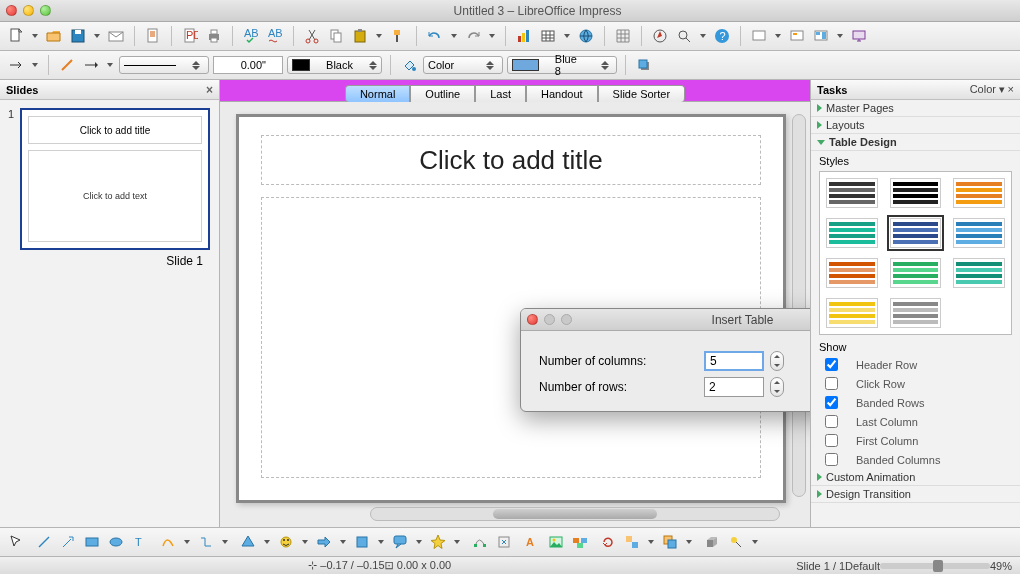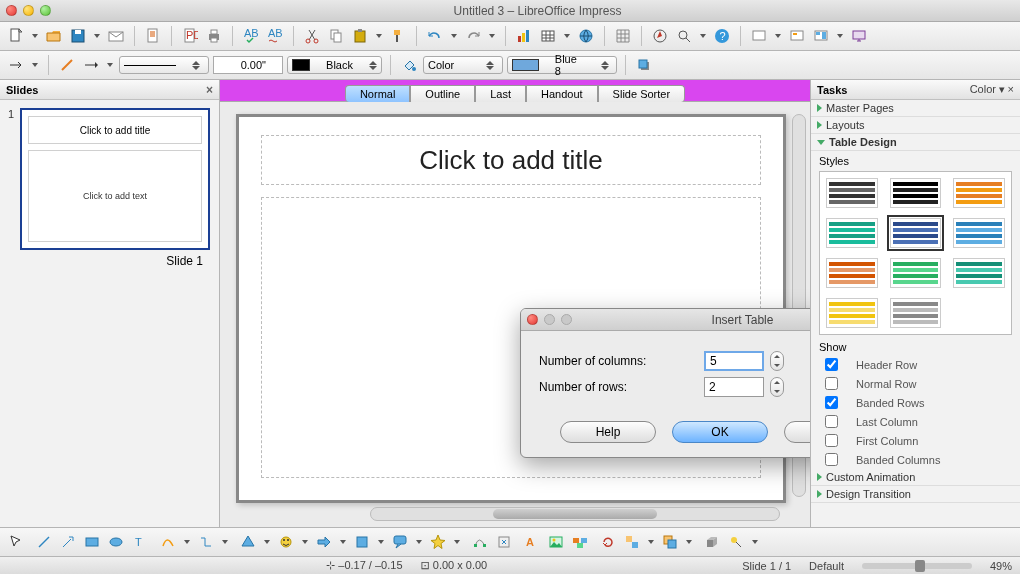--- a/index.html
+++ b/index.html
@@ -72,21 +72,21 @@
 .styleitem.selected { outline: 2px solid #333; outline-offset: 1px; }
 .styleitem .row { height: 4px; }
 .showlabel { padding: 6px 8px 2px; font-size: 11px; }
 .chkrow { display: flex; align-items: center; gap: 18px; padding: 3px 14px; font-size: 12px; color: #555; }
 .chkrow input { width: 13px; height: 13px; }
 
 
 .btoolbar { height: 29px; background: linear-gradient(#f7f7f7,#e6e6e6); border-top: 1px solid #b5b5b5; display: flex; align-items: center; padding: 0 6px; gap: 4px; }
 
 
-.statusbar { height: 18px; background: linear-gradient(#f0f0f0,#dcdcdc); border-top: 1px solid #b5b5b5; display: flex; align-items: center; font-size: 11px; color: #444; padding: 0 8px; gap: 18px; }
+.statusbar { height: 18px; background: linear-gradient(#f0f0f0,#dcdcdc); border-top: 1px solid #b5b5b5; display: flex; align-items: center; font-size: 11px; color: #444; padding: 0 8px; }
 .statusbar .spacer { flex: 1; }
 .zoomslider { width: 110px; height: 6px; background: #ccc; border-radius: 3px; position: relative; }
 .zoomslider .knob { position: absolute; left: 48%; top: -3px; width: 10px; height: 12px; background: #888; border-radius: 2px; }
 
 
 .modal { position: absolute; left: 300px; top: 206px; width: 400px; background: #ececec; border: 1px solid #888; border-radius: 6px; box-shadow: 0 8px 24px rgba(0,0,0,.35); overflow: hidden; }
 .modal .mtitle { height: 22px; background: linear-gradient(#e6e6e6,#cfcfcf); border-bottom: 1px solid #aaa; display: flex; align-items: center; padding: 0 6px; }
 .modal .mtitle .title { flex: 1; text-align: center; font-size: 12px; color: #444; }
 .modal .mtraffic { display: flex; gap: 6px; }
 .modal .mtraffic .tl.grey { background: #c9c9c9; border: 1px solid #aaa; }
@@ -419,25 +419,20 @@
           </div>
           <div class="formrow">
             <label>Number of rows:</label>
             <input class="numinput plain" value="2" style="">
             <div class="spinner">
                 <span class="u"></span>
                 <span class="d"></span>
               </div>
           </div>
         </div>
-        <div class="buttons">
-          <div class="macbtn">Help</div>
-          <div class="macbtn default">OK</div>
-          <div class="macbtn">Cancel</div>
-        </div>
       </div>
     </div>
   </div>
 
   <div class="rightpanel">
     <div class="rphdr">
       <span>Tasks</span>
       <span class="view"><span>Color</span> ▾ ×</span>
     </div>
     <div class="rpitem">
@@ -521,21 +516,21 @@
           <div class="row" style="background: rgb(187, 187, 187);"></div>
         </div>
       </div>
     <div class="showlabel">Show</div>
     <label class="chkrow">
         <input type="checkbox" checked="" style="">
         <span>Header Row</span>
       </label>
     <label class="chkrow">
         <input type="checkbox" style="">
-        <span>Normal Row</span>
+        <span>Click Row</span>
       </label>
     <label class="chkrow">
         <input type="checkbox" checked="" style="">
         <span>Banded Rows</span>
       </label>
     <label class="chkrow">
         <input type="checkbox" style="">
         <span>Last Column</span>
       </label>
     <label class="chkrow">

